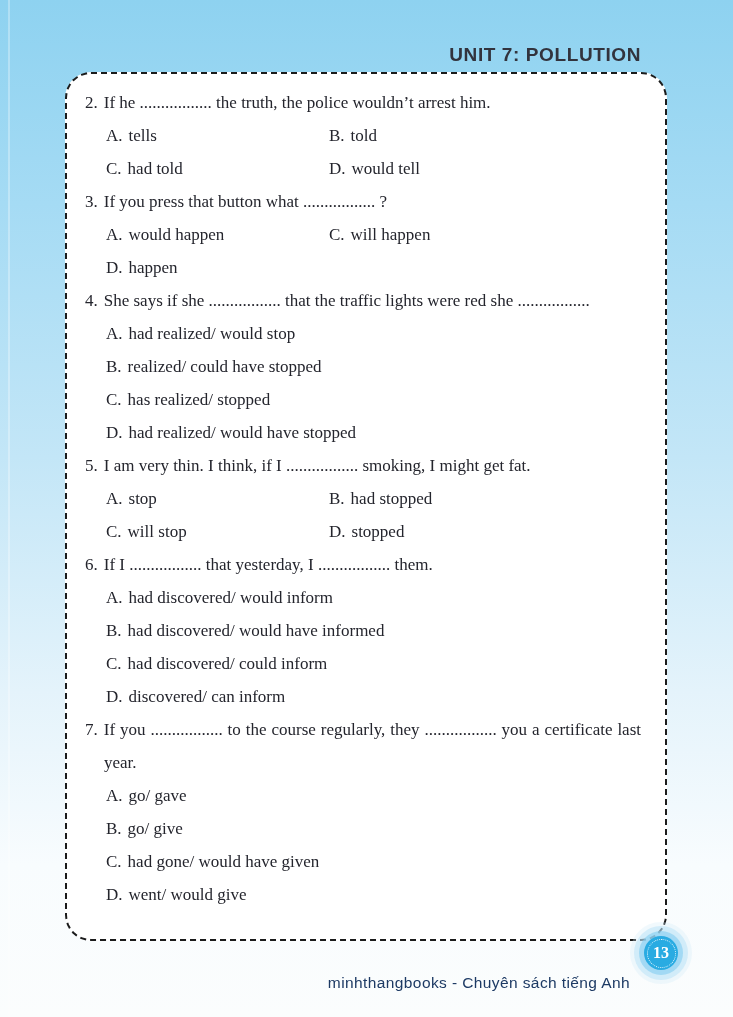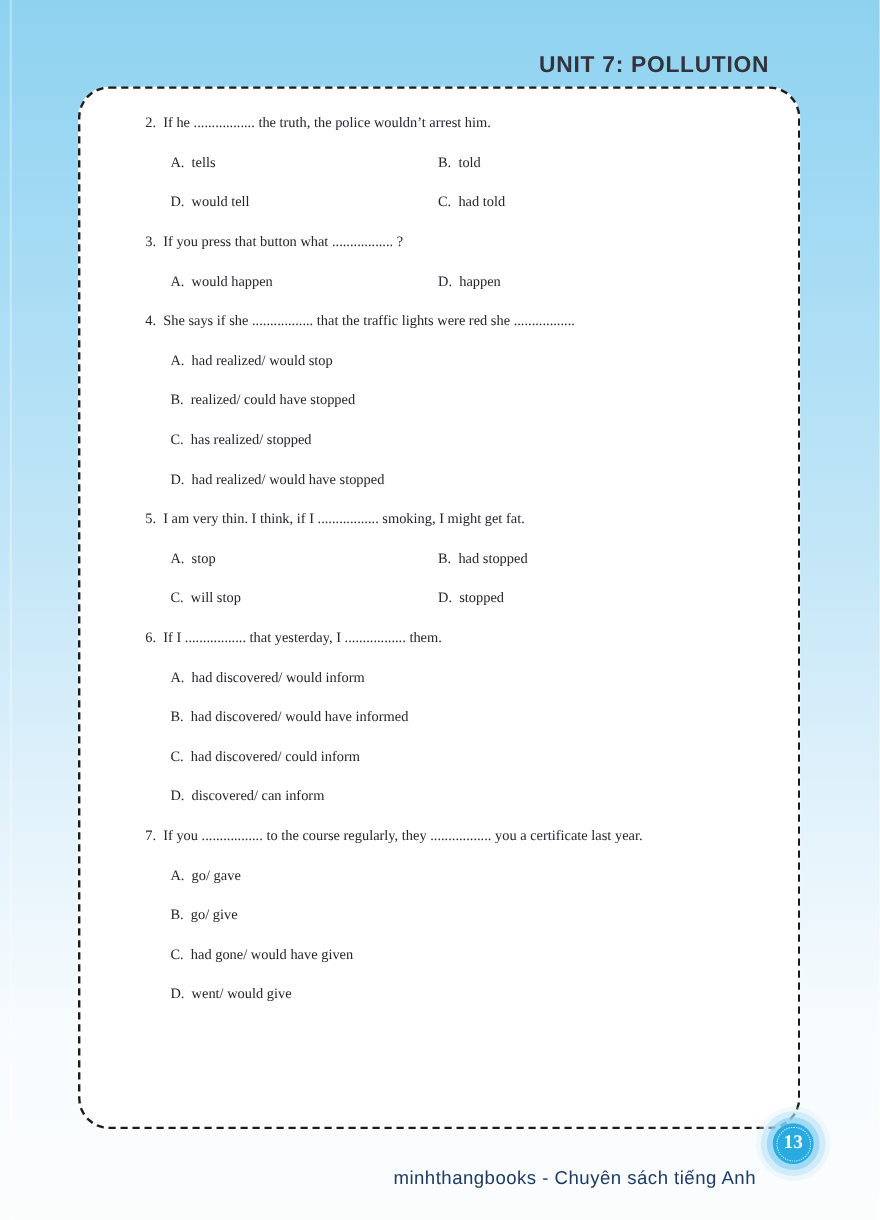--- a/index.html
+++ b/index.html
@@ -37,21 +37,21 @@
   .quiz-box {
     position: absolute;
     left: 65px; top: 72px;
     width: 602px; height: 869px;
     background: #ffffff;
     border: 2.5px dashed #1b1b1b;
     border-radius: 26px;
     padding: 12px 24px 0 18px;
   }
 
-  .question { font-size: 12px; line-height: 33px; margin-left: 36px; }
+  .question { font-size: 17px; line-height: 33px; }
   .q-text {
     padding-left: 19px; text-indent: -19px;
     text-align: justify;
   }
   .q-num { margin-right: 6px; }
 
   .options { margin-left: 21px; }
   .options.two-col {
     display: grid;
     grid-template-columns: 223px 1fr;
@@ -103,32 +103,33 @@
 
   <div class="quiz-box">
     <div id="questions">
   <div class="question">
     <div class="q-text"><span class="q-num">2.</span><span class="q-body">If he ................. the truth, the police wouldn’t arrest him.</span></div>
     <div class="options two-col">
   <div class="option"><span class="opt-label">A.</span><span class="opt-text">tells</span></div>
 
   <div class="option"><span class="opt-label">B.</span><span class="opt-text">told</span></div>
 
+  <div class="option"><span class="opt-label">C.</span><span class="opt-text">had told</span></div>
+
   <div class="option"><span class="opt-label">D.</span><span class="opt-text">would tell</span></div>
-
-  <div class="option"><span class="opt-label">C.</span><span class="opt-text">had told</span></div>
 </div>
   </div>
 
   <div class="question">
     <div class="q-text"><span class="q-num">3.</span><span class="q-body">If you press that button what ................. ?</span></div>
     <div class="options two-col">
   <div class="option"><span class="opt-label">A.</span><span class="opt-text">would happen</span></div>
 
 
+  <div class="option"><span class="opt-label">C.</span><span class="opt-text">will happen</span></div>
 
   <div class="option"><span class="opt-label">D.</span><span class="opt-text">happen</span></div>
 </div>
   </div>
 
   <div class="question">
     <div class="q-text"><span class="q-num">4.</span><span class="q-body">She says if she ................. that the traffic lights were red she .................</span></div>
     <div class="options one-col">
   <div class="option"><span class="opt-label">A.</span><span class="opt-text">had realized/ would stop</span></div>
 

